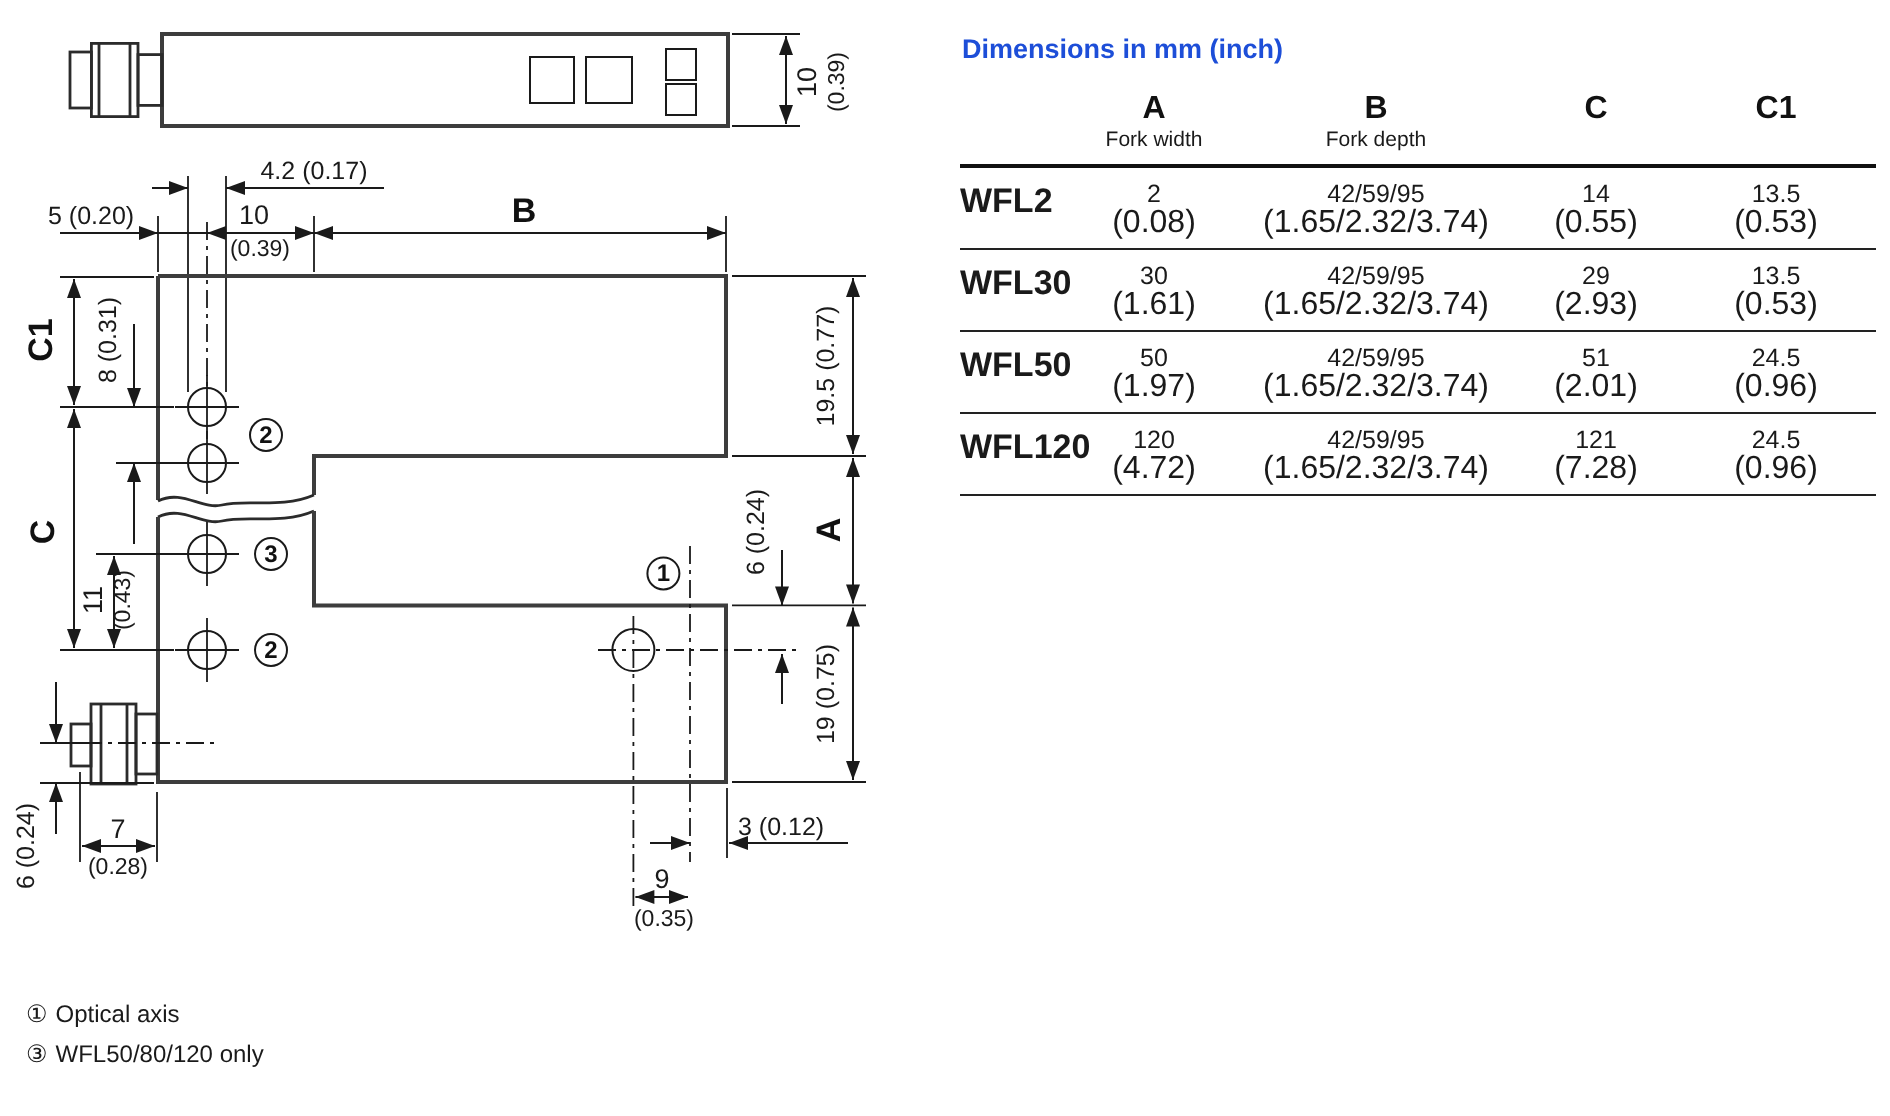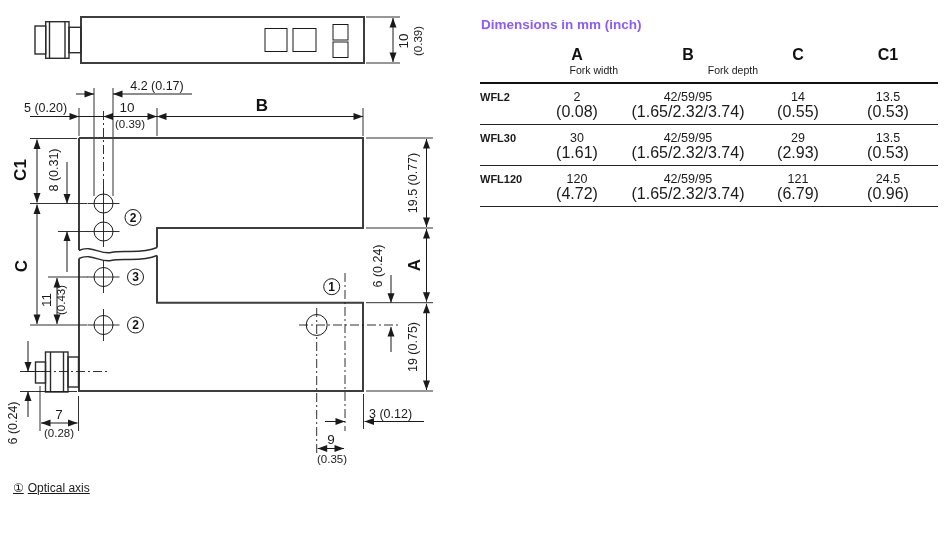--- a/index.html
+++ b/index.html
@@ -14,33 +14,33 @@
   .dim-ln{stroke:#1a1a1a;stroke-width:1;fill:none;}
   .ext-ln{stroke:#1a1a1a;stroke-width:0.9;fill:none;}
   .cl-ln{stroke:#1a1a1a;stroke-width:0.9;fill:none;stroke-dasharray:9 3 2 3;}
   text.dim{font-family:"Liberation Sans",sans-serif;font-size:12.5px;fill:#1a1a1a;}
   text.dim-big{font-family:"Liberation Sans",sans-serif;font-size:13.5px;fill:#1a1a1a;}
   text.dim-sub{font-family:"Liberation Sans",sans-serif;font-size:11.5px;fill:#1a1a1a;}
   text.letter{font-family:"Liberation Sans",sans-serif;font-size:17px;font-weight:bold;fill:#111;}
   text.co{font-family:"Liberation Sans",sans-serif;font-size:12px;font-weight:bold;fill:#111;}
 
   
-  .footnotes{position:absolute;left:13px;top:478px;font-size:12px;line-height:20px;color:#1a1a1a;text-decoration:underline;}
+  .footnotes{position:absolute;left:13px;top:497px;font-size:12px;line-height:20px;color:#1a1a1a;}
   .footnotes .mk{font-family:"DejaVu Sans","Liberation Sans",sans-serif;margin-right:4px;font-size:12px;}
 
   
-  .tbl-title{position:absolute;left:481px;top:17px;font-size:13.5px;font-weight:bold;color:#8b5cf6;}
+  .tbl-title{position:absolute;left:481px;top:17px;font-size:13.5px;font-weight:bold;color:#1d4ed8;}
   .spec{position:absolute;left:480px;top:46px;width:458px;border-collapse:collapse;table-layout:fixed;}
   .spec col.c-model{width:56px;} .spec col.c-a{width:82px;} .spec col.c-b{width:140px;}
   .spec col.c-c{width:80px;} .spec col.c-c1{width:100px;}
   .spec th{border-bottom:2px solid #111;vertical-align:bottom;padding:0 0 5px 0;font-weight:normal;}
   .spec th .h-letter{font-size:16px;font-weight:bold;color:#111;text-align:center;line-height:18px;}
-  .spec th .h-sub{font-size:10.5px;color:#1a1a1a;text-align:right;line-height:13px;height:13px;}
+  .spec th .h-sub{font-size:10.5px;color:#1a1a1a;text-align:center;line-height:13px;height:13px;}
   .spec td{border-bottom:1px solid #222;padding:6px 0 5px 0;text-align:center;vertical-align:top;}
-  .spec td.model{text-align:left;font-weight:bold;font-size:11px;padding-top:7px;}
+  .spec td.model{text-align:left;font-weight:bold;font-size:17px;padding-top:7px;}
   .spec .v-mm{display:block;font-size:12.5px;line-height:15px;}
   .spec .v-in{display:block;font-size:16px;line-height:14px;}
 </style>
 </head>
 <body>
 
 <div class="page">
 
   <svg class="drawing" width="472" height="472" viewBox="0 0 472 472">
     <defs>
@@ -209,20 +209,23 @@
       <circle class="thin-ln" cx="135.5" cy="325" r="8"></circle>
       <text class="co" text-anchor="middle" x="135.5" y="329">2</text>
       <circle class="thin-ln" cx="331.7" cy="286.7" r="8"></circle>
       <text class="co" text-anchor="middle" x="331.7" y="290.7">1</text>
     </g>
   </svg>
 
   <div class="footnotes">
     <div>
       <span class="mk">①</span><span>Optical axis</span>
+    </div>
+    <div>
+      <span class="mk">③</span><span>WFL50/80/120 only</span>
     </div>
   </div>
 
   <div class="tbl-title">Dimensions in mm (inch)</div>
 
   <table class="spec">
     <colgroup>
         <col class="c-model">
         <col class="c-a">
         <col class="c-b">
@@ -283,32 +286,51 @@
         <td>
             <span class="v-mm">29</span>
             <span class="v-in">(2.93)</span>
           </td>
         <td>
             <span class="v-mm">13.5</span>
             <span class="v-in">(0.53)</span>
           </td>
       </tr>
       <tr>
+        <td class="model">WFL50</td>
+        <td>
+            <span class="v-mm">50</span>
+            <span class="v-in">(1.97)</span>
+          </td>
+        <td>
+            <span class="v-mm">42/59/95</span>
+            <span class="v-in">(1.65/2.32/3.74)</span>
+          </td>
+        <td>
+            <span class="v-mm">51</span>
+            <span class="v-in">(2.01)</span>
+          </td>
+        <td>
+            <span class="v-mm">24.5</span>
+            <span class="v-in">(0.96)</span>
+          </td>
+      </tr>
+      <tr>
         <td class="model">WFL120</td>
         <td>
             <span class="v-mm">120</span>
             <span class="v-in">(4.72)</span>
           </td>
         <td>
             <span class="v-mm">42/59/95</span>
             <span class="v-in">(1.65/2.32/3.74)</span>
           </td>
         <td>
             <span class="v-mm">121</span>
-            <span class="v-in">(6.79)</span>
+            <span class="v-in">(7.28)</span>
           </td>
         <td>
             <span class="v-mm">24.5</span>
             <span class="v-in">(0.96)</span>
           </td>
       </tr>
     </tbody>
   </table>
 
 </div>

